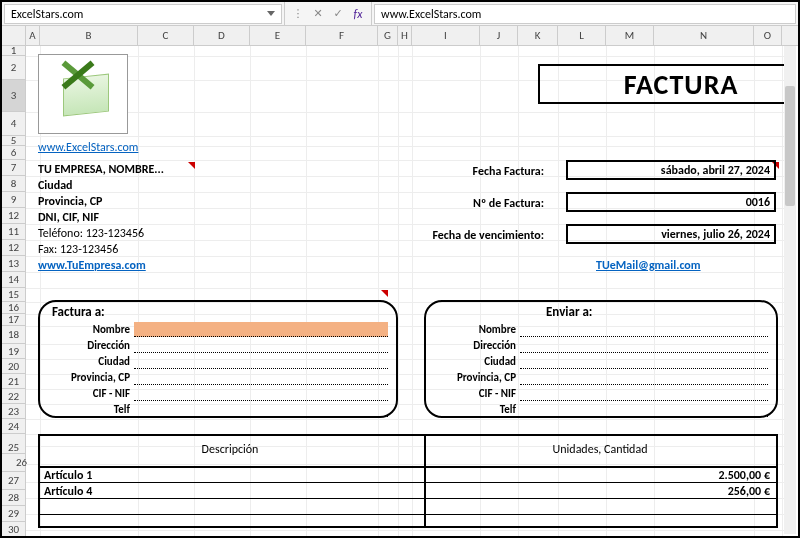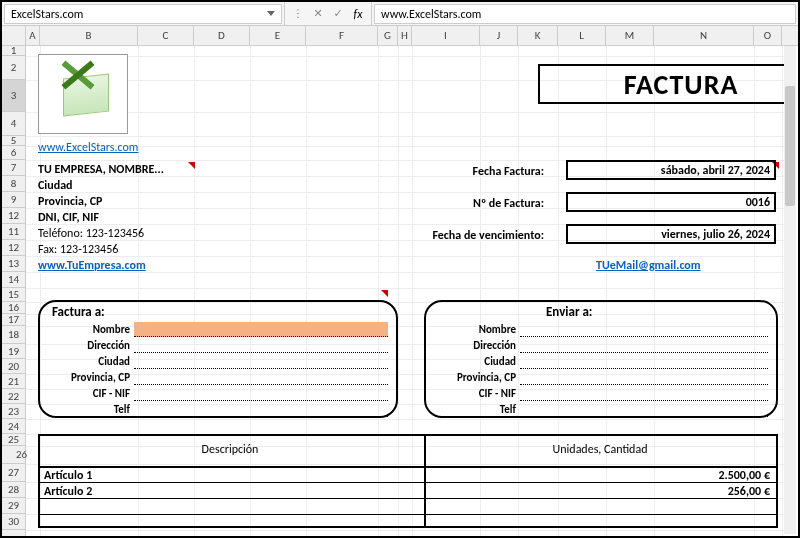--- a/index.html
+++ b/index.html
@@ -3,21 +3,21 @@
 <meta charset="utf-8">
 <style>
 * { margin: 0; padding: 0; box-sizing: border-box; }
 body { font-family: Calibri, Arial, sans-serif; font-size: 12px; background: #fff; overflow: hidden; width: 800px; height: 538px; position: relative; border: 2px solid #000; }
 
 .formula-bar { height: 24px; border-bottom: 1px solid #ccc; display: flex; align-items: center; background: #f5f5f5; }
 .name-box { width: 278px; height: 20px; border: 1px solid #ccc; background: #fff; padding: 1px 6px; margin: 0 2px; display: flex; align-items: center; justify-content: space-between; }
 .name-box .dd { width: 0; height: 0; border-left: 4px solid transparent; border-right: 4px solid transparent; border-top: 5px solid #666; }
 .fx-controls { display: flex; align-items: center; padding: 0 4px; gap: 2px; border-right: 1px solid #ccc; border-left: 1px solid #ccc; height: 100%; }
 .fx-btn { width: 18px; height: 18px; display: flex; align-items: center; justify-content: center; color: #888; font-size: 11px; }
-.fx-btn.fx { font-style: italic; font-size: 12px; color: #000000; }
+.fx-btn.fx { font-style: italic; font-size: 12px; color: #4c1d95; }
 .fx-input { flex: 1; height: 20px; border: 1px solid #ccc; background: #fff; padding: 1px 6px; margin: 0 2px; display: flex; align-items: center; }
 
 .sheet-wrap { position: relative; }
 .col-headers { display: flex; height: 20px; background: #f0f0f0; border-bottom: 1px solid #ccc; }
 .corner { width: 24px; border-right: 1px solid #ccc; background: #f0f0f0; }
 .ch { border-right: 1px solid #ccc; display: flex; align-items: center; justify-content: center; color: #444; font-size: 11px; }
 .body-area { display: flex; }
 .row-headers { width: 24px; background: #f0f0f0; border-right: 1px solid #ccc; }
 .rh { height: 16px; border-bottom: 1px solid #ccc; display: flex; align-items: center; justify-content: center; color: #444; font-size: 11px; }
 .rh.sel { background: #d5d5d5; }
@@ -118,21 +118,21 @@
         <div class="rh" style="height: 14px;">15</div>
         <div class="rh" style="height: 12px;">16</div>
         <div class="rh" style="height: 12px;">17</div>
         <div class="rh" style="height: 18px;">18</div>
         <div class="rh" style="height: 15px;">19</div>
         <div class="rh" style="height: 15px;">20</div>
         <div class="rh" style="height: 15px;">21</div>
         <div class="rh" style="height: 15px;">22</div>
         <div class="rh" style="height: 15px;">23</div>
         <div class="rh" style="height: 15px;">24</div>
-        <div class="rh" style="height: 12px;">25</div>
+        <div class="rh" style="height: 12px; margin-top: 8px;">25</div>
         <div class="rh" style="height: 18px; padding-left: 16px;">26</div>
         <div class="rh" style="height: 18px;">27</div>
         <div class="rh" style="height: 16px;">28</div>
         <div class="rh" style="height: 16px;">29</div>
         <div class="rh" style="height: 16px;">30</div>
       </div>
     <div class="grid">
       <div class="gridlines" id="gridlines">
           <div class="vline" style="left: 14px;"></div>
           <div class="vline" style="left: 112px;"></div>
@@ -279,21 +279,21 @@
         <div class="table-hsep" style="left:12px; top:420px; width:740px;"></div>
         <div class="table-hsep thin" style="left:12px; top:436px; width:740px;"></div>
         <div class="table-hsep thin" style="left:12px; top:452px; width:740px;"></div>
         <div class="table-hsep thin" style="left:12px; top:468px; width:740px;"></div>
 
         <div class="txt" style="left:398px; top:396px; width:352px; text-align:center;">Unidades, Cantidad</div>
         <div class="txt" style="left:12px; top:396px; width:384px; text-align:center;">Descripción</div>
 
         <div class="txt bold" style="left:18px; top:422px;">Artículo 1</div>
         <div class="txt bold right" style="left:400px; top:422px; width:344px;">2.500,00 €</div>
-        <div class="txt bold" style="left:18px; top:438px;">Artículo 2</div>
+        <div class="txt bold" style="left:18px; top:438px;">Artículo 4</div>
         <div class="txt bold right" style="left:400px; top:438px; width:344px;">256,00 €</div>
       </div>
     </div>
   </div>
 </div>
 
 <div class="scrollbar-v">
     <div class="thumb"></div>
   </div>
 

